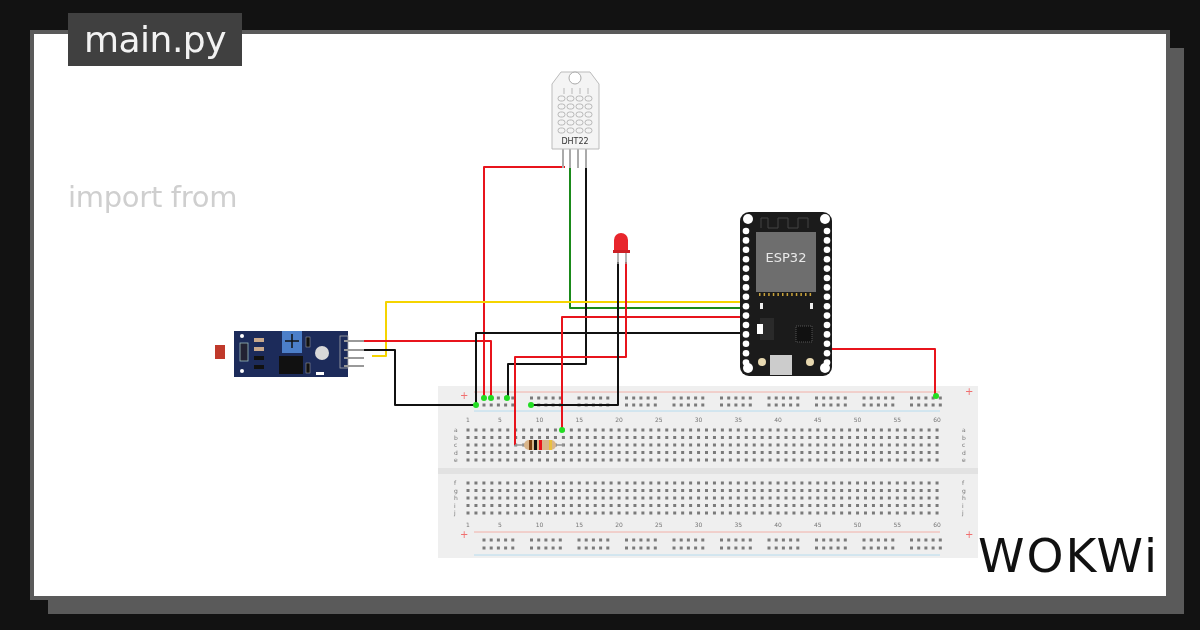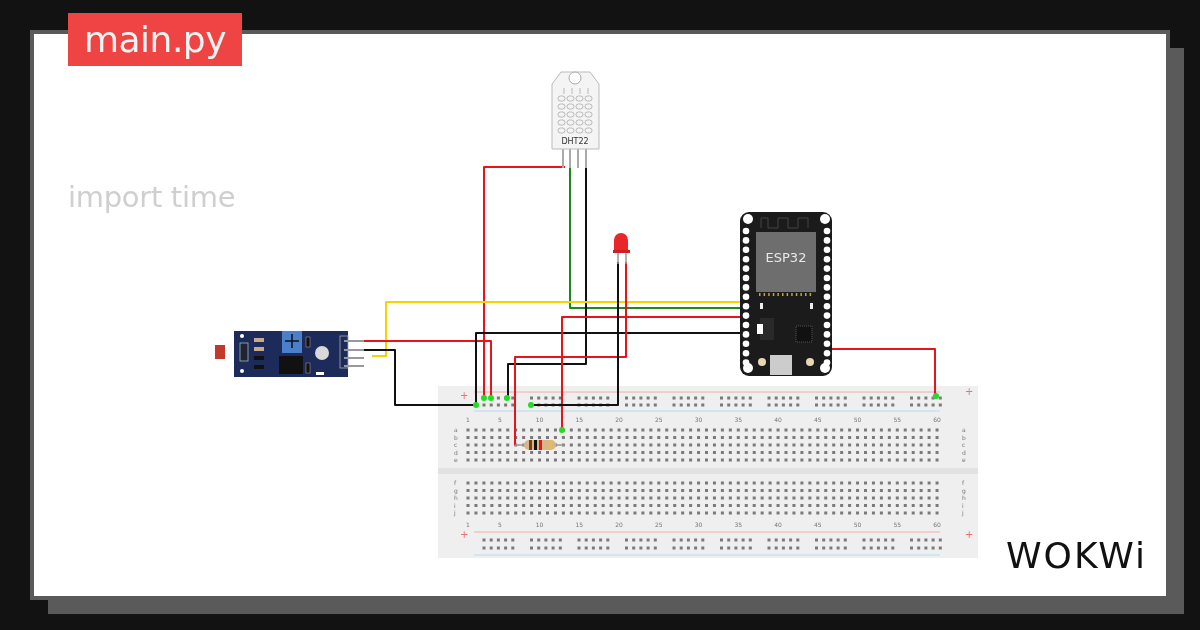--- a/index.html
+++ b/index.html
@@ -15,49 +15,49 @@
   .frame {
     position: absolute; left: 30px; top: 30px; width: 1140px; height: 570px;
     background: #5a5a5a;
   }
   .panel {
     position: absolute; left: 34px; top: 34px; width: 1132px; height: 562px;
     background: #ffffff; overflow: hidden;
   }
   .file-tab {
     position: absolute; left: 68px; top: 13px; width: 174px; height: 53px;
-    background: #ef4444; color: #f2f2f2;
+    background: #404040; color: #f2f2f2;
     font-family: "DejaVu Sans", sans-serif; font-size: 36px; line-height: 53px;
     text-align: center; letter-spacing: -0.5px;
   }
   .code {
     position: absolute; left: 68px; top: 101px;
     font-family: "DejaVu Sans", sans-serif; font-size: 29px; line-height: 38.6px;
     color: #cfcfcf; white-space: pre; letter-spacing: -0.3px;
   }
   .code .line { display: block; height: 38.6px; }
   svg.circuit { position: absolute; left: 0; top: 0; }
   .logo {
     position: absolute; left: 978px; top: 532px;
-    font-family: "DejaVu Sans", sans-serif; font-size: 36px; font-weight: normal;
-    color: #111; letter-spacing: 2px; line-height: 48px; margin-left: 28px;
+    font-family: "DejaVu Sans", sans-serif; font-size: 47px; font-weight: normal;
+    color: #111; letter-spacing: 2px; line-height: 48px;
   }
   .dht-label, .esp-label { font-family: "DejaVu Sans", sans-serif; }
 </style>
 </head>
 <body>
 
 <div class="shadow"></div>
 <div class="frame"></div>
 <div class="panel"></div>
 
 <div class="file-tab">main.py</div>
 
 <div class="code">
-  <span class="line">import time</span>
+  <span class="line">import from</span>
   
   
   
   
   
   
   
   
 </div>
 

